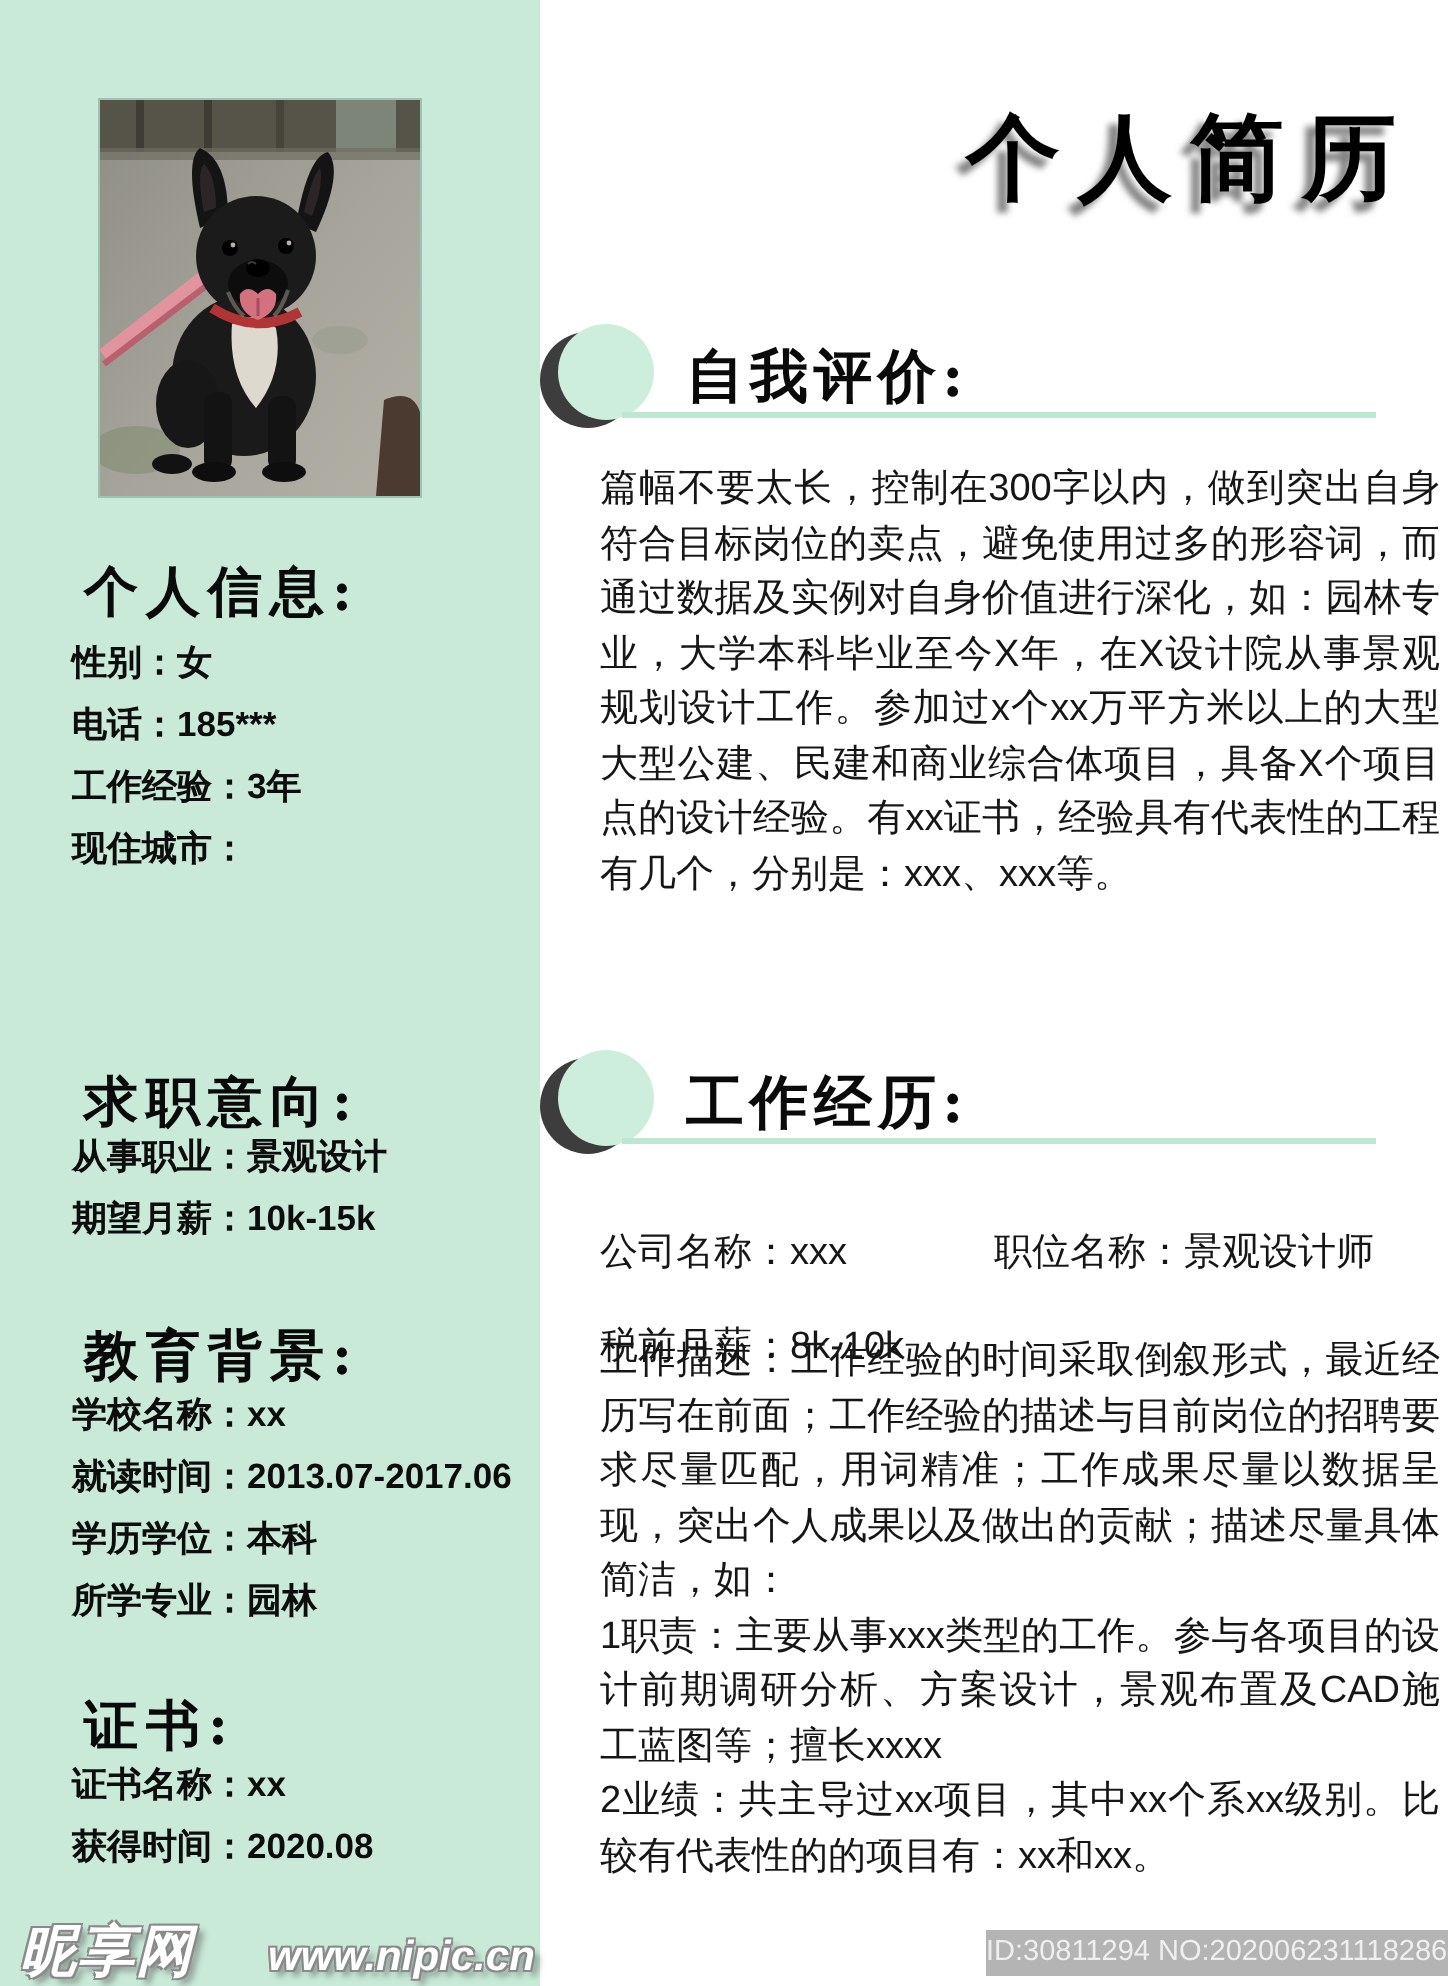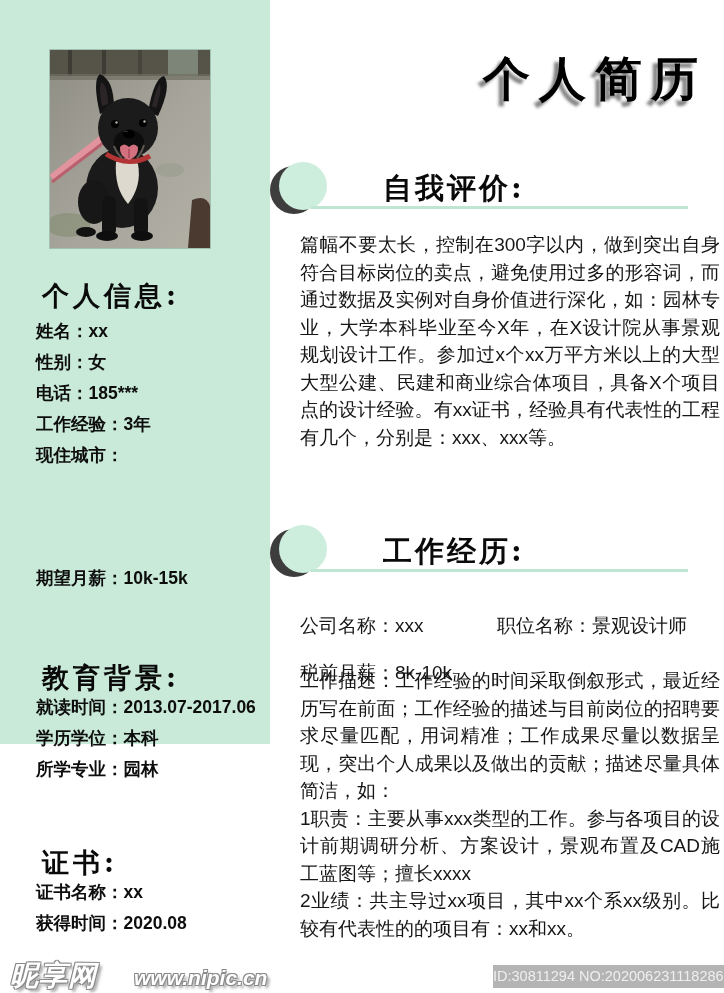--- a/index.html
+++ b/index.html
@@ -11,21 +11,21 @@
     background: #ffffff;
     overflow: hidden;
     font-family: "Liberation Sans", sans-serif;
     color: #111;
   }
 
   
   .sidebar {
     position: absolute;
     left: 0; top: 0;
-    width: 270px; height: 744px;
+    width: 270px; height: 993px;
     background: #c9ead9;
   }
   .photo-frame {
     position: absolute;
     left: 50px; top: 50px;
     width: 160px; height: 198px;
     background: #9a998f;
     box-shadow: 0 0 0 1px rgba(120,150,135,.5);
   }
   .photo-frame svg { display: block; }
@@ -91,21 +91,20 @@
   }
   .section-title {
     position: absolute;
     left: 66px; top: 7px;
     font-family: "DejaVu Serif", serif;
     font-weight: 900;
     font-size: 29px;
     letter-spacing: 3px;
     color: #0a0a0a;
     white-space: nowrap;
-    margin-left: 40px;
   }
   .section-underline {
     position: absolute;
     left: 34px; top: 44px;
     width: 377px; height: 0;
     border-bottom: 3px solid #bfe6d2;
   }
 
   .para {
     position: absolute;
@@ -216,33 +215,35 @@
         <path d="M70 97 q4 -5 9 0 q5 -5 9 0 q1 9 -9 13 q-10 -4 -9 -13z" fill="#d4717f"></path>
         <path d="M79 99 l0 9" stroke="#a84b5c" stroke-width="1.5"></path>
 
         <path d="M64 96 q3 8 8 12" stroke="#8a8378" stroke-width="2" fill="none" opacity=".6"></path>
         <path d="M94 95 q-3 9 -7 13" stroke="#8a8378" stroke-width="2" fill="none" opacity=".6"></path>
       </svg>
     </div>
 
     <div class="side-heading" style="top:278px">个人信息:</div>
     <div class="side-rows" style="top:316px">
-      <div>姓名：xx</div>
       <div>性别：女</div>
       <div>电话：185***</div>
       <div>工作经验：3年</div>
       <div>现住城市：</div>
     </div>
 
+    <div class="side-heading" style="top:533px">求职意向:</div>
     <div class="side-rows" style="top:563px">
+      <div>从事职业：景观设计</div>
       <div>期望月薪：10k-15k</div>
     </div>
 
     <div class="side-heading" style="top:660px">教育背景:</div>
     <div class="side-rows" style="top:692px">
+      <div>学校名称：xx</div>
       <div>就读时间：2013.07-2017.06</div>
       <div>学历学位：本科</div>
       <div>所学专业：园林</div>
     </div>
 
     <div class="side-heading" style="top:845px">证书:</div>
     <div class="side-rows" style="top:877px">
       <div>证书名称：xx</div>
       <div>获得时间：2020.08</div>
     </div>

